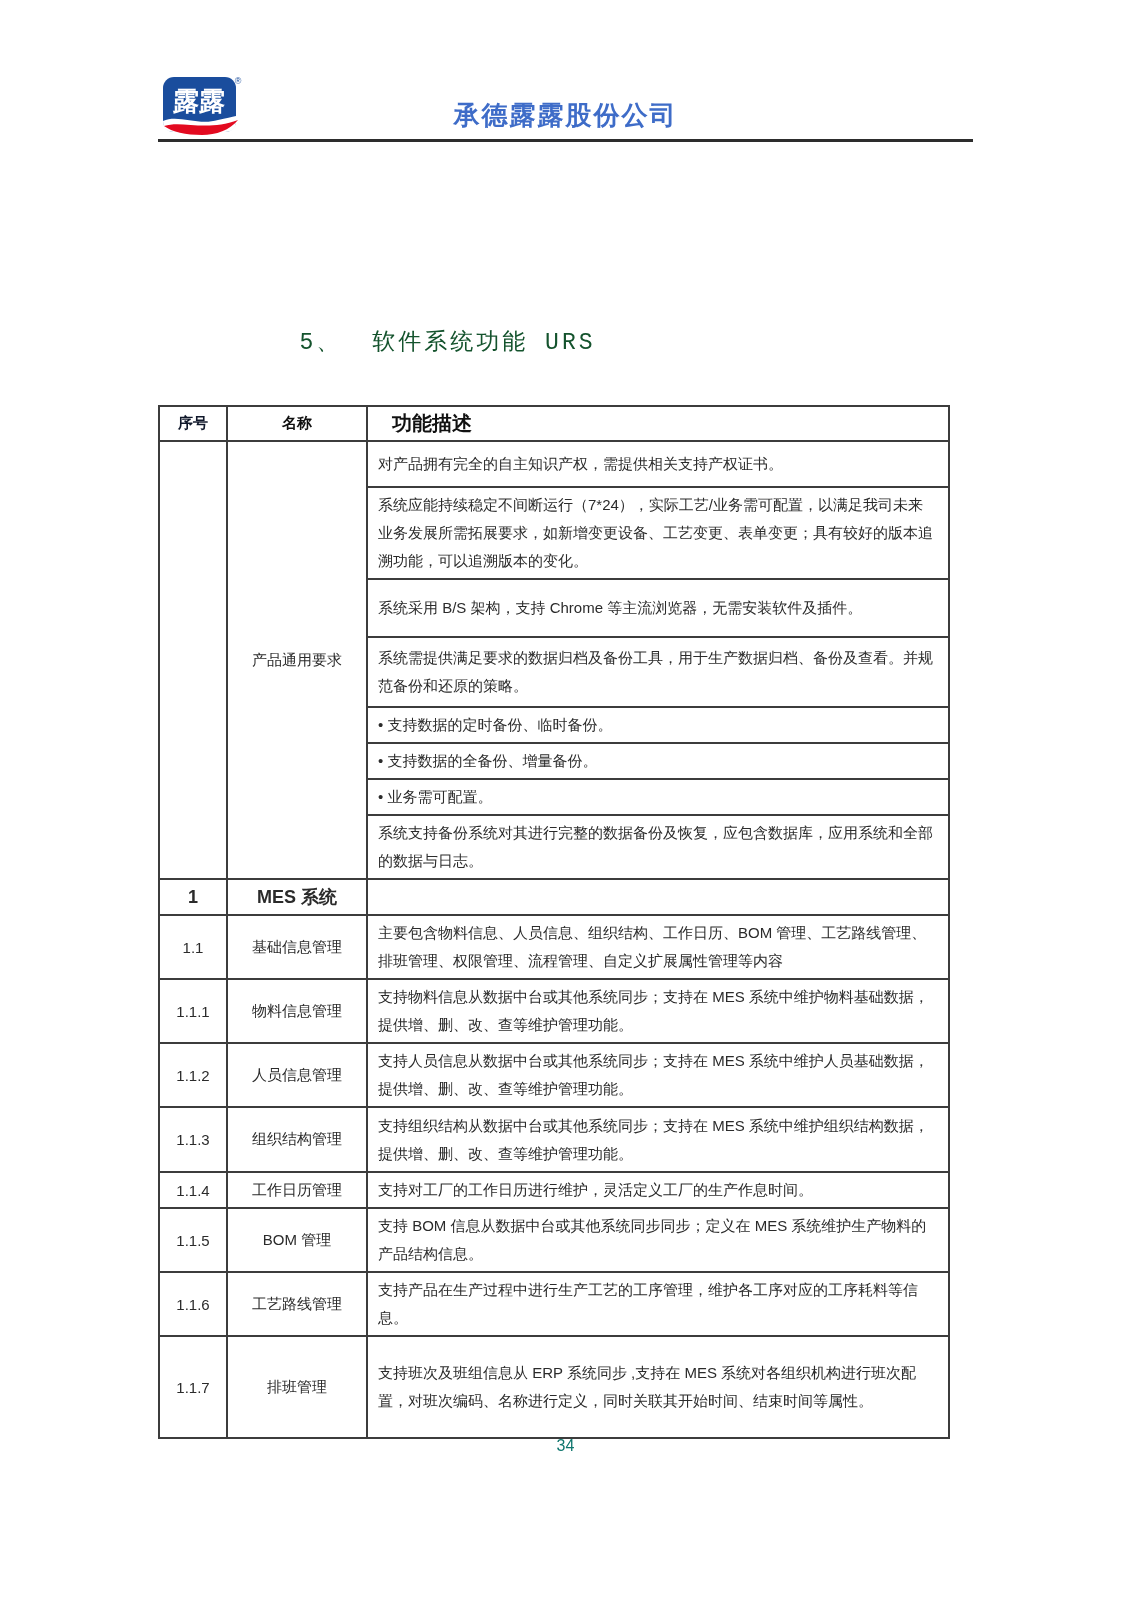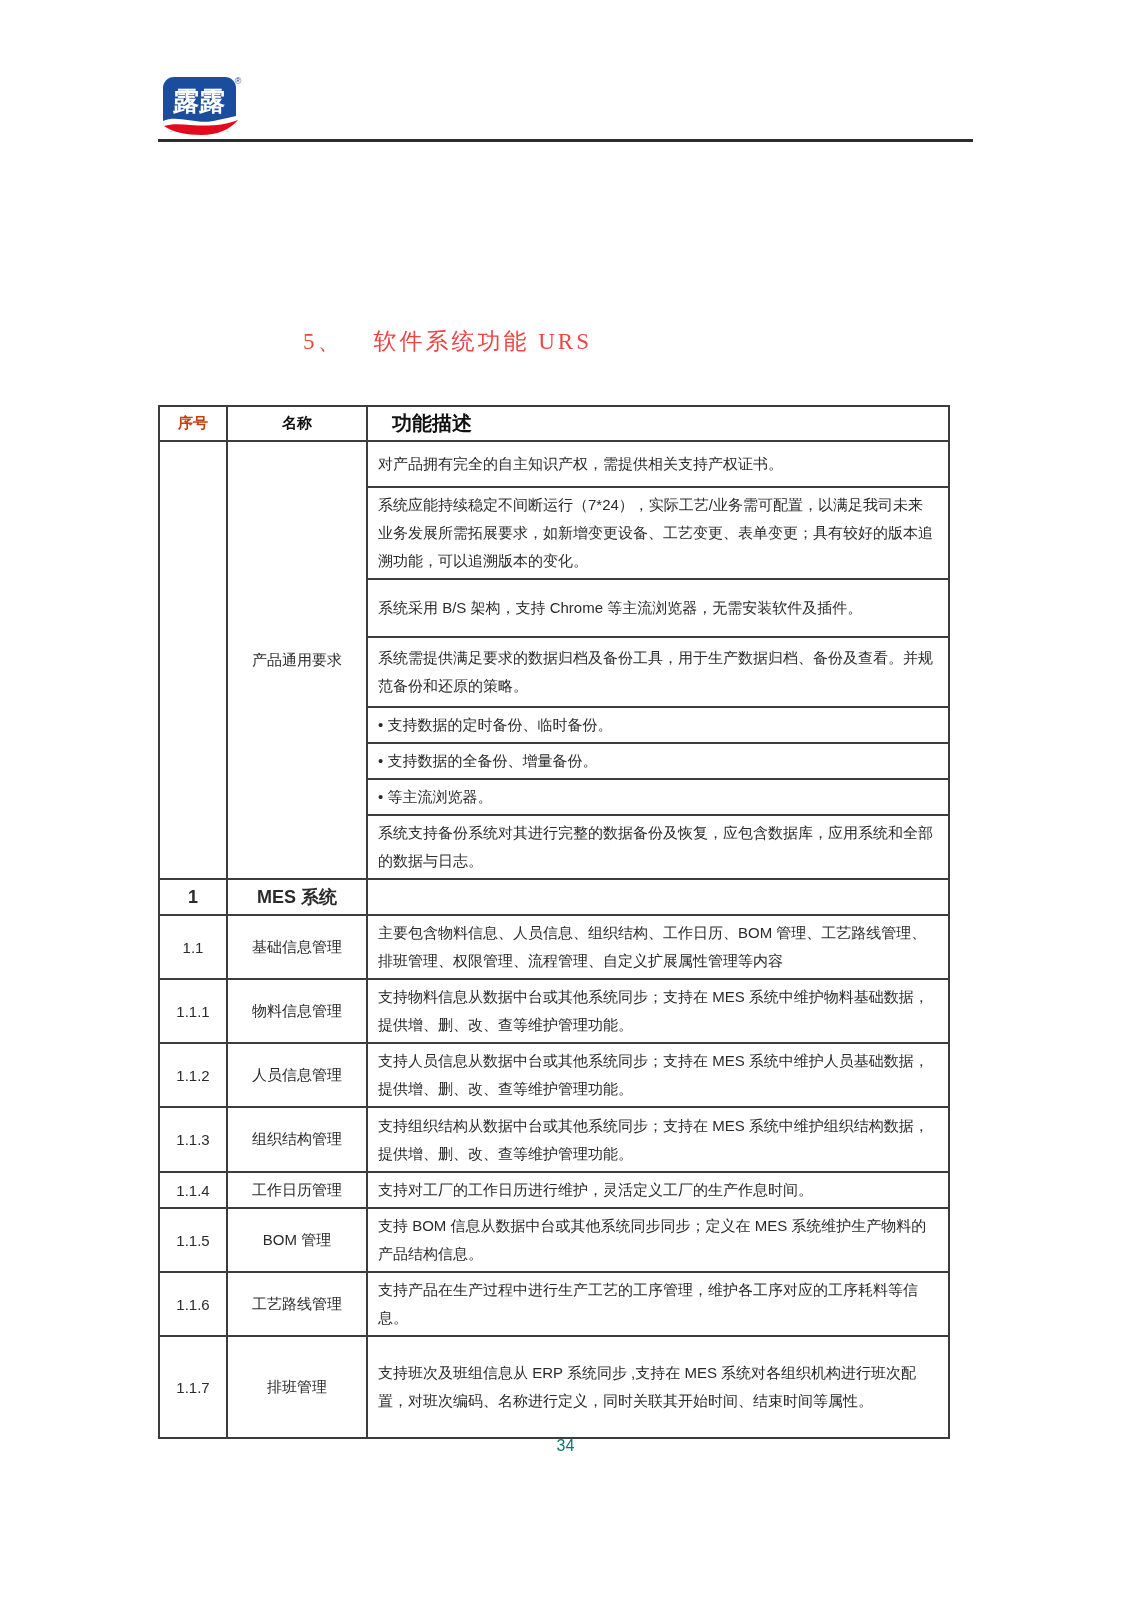--- a/index.html
+++ b/index.html
@@ -22,40 +22,40 @@
   }
   .header-rule {
     position: absolute; top: 139px; left: 158px; width: 815px; height: 3px;
     background: #2d2d2d;
   }
 
   
   .section-title {
     position: absolute; top: 326px; left: 0; width: 895px;
     text-align: center;
-    font-family: Liberation Serif, serif;
-    font-size: 23px; color: #ef4444; letter-spacing: 3px;
+    font-family: Liberation Mono, monospace;
+    font-size: 23px; color: #14532d; letter-spacing: 3px;
   }
   .section-title .sec-num { margin-right: 30px; }
 
   
   table.urs {
     position: absolute; left: 158px; top: 405px;
     width: 790px; border-collapse: collapse; table-layout: fixed;
     font-size: 15px; color: #2b2b2b;
   }
   table.urs col.c1 { width: 68px; }
   table.urs col.c2 { width: 140px; }
   table.urs col.c3 { width: 582px; }
   table.urs th, table.urs td {
     border: 2px solid #3c3c3c;
     vertical-align: middle;
     overflow: hidden;
   }
-  th.h-serial { font-size: 15px; font-weight: bold; text-align: center; color: #c2410c; }
+  th.h-serial { font-size: 15px; font-weight: bold; text-align: center; color: #0f172a; }
   th.h-name   { font-size: 15px; font-weight: bold; text-align: center; color: #111; }
   th.h-desc   { font-size: 20px; font-weight: bold; text-align: left; padding-left: 24px; color: #111; }
   td.c-serial { text-align: center; font-size: 15px; }
   td.c-name   { text-align: center; font-size: 15px; }
   td.c-desc   { text-align: left; padding: 3px 10px; line-height: 28px; }
   tr.mes-row td { font-weight: bold; }
   tr.mes-row td.c-serial { font-size: 18px; }
   tr.mes-row td.c-name   { font-size: 18px; }
 
   
@@ -70,20 +70,21 @@
 <div class="doc-header">
   <div class="logo">
     <svg width="82" height="68" viewBox="0 0 82 68">
       <rect x="1" y="3" width="73" height="55" rx="11" fill="#1a4d9d"></rect>
       <text x="37" y="36" text-anchor="middle" font-size="26" font-weight="bold" fill="#ffffff">露露</text>
       <path d="M1 47 C 16 40, 36 52, 56 46 C 64 44, 70 43, 74 42 L 74 47 Q 74 58 63 58 L 12 58 Q 1 58 1 47 Z" fill="#ffffff"></path>
       <path d="M2 52 C 20 46, 44 58, 76 46 C 68 56, 54 61, 40 61 C 24 61, 10 58, 2 52 Z" fill="#e30a20"></path>
       <text x="76" y="10" text-anchor="middle" font-size="9" fill="#1a4d9d">®</text>
     </svg>
   </div>
+  <div class="company-title">承德露露股份公司</div>
   <div class="header-rule"></div>
 </div>
 
 <div class="section-title">
   <span class="sec-num">5、</span><span>软件系统功能 URS</span>
 </div>
 
 <table class="urs">
   <colgroup>
       <col class="c1">
@@ -112,21 +113,21 @@
   <tr style="height:70px">
     <td class="c-desc">系统需提供满足要求的数据归档及备份工具，用于生产数据归档、备份及查看。并规范备份和还原的策略。</td>
   </tr>
   <tr style="height:32px">
     <td class="c-desc">• 支持数据的定时备份、临时备份。</td>
   </tr>
   <tr style="height:33px">
     <td class="c-desc">• 支持数据的全备份、增量备份。</td>
   </tr>
   <tr style="height:32px">
-    <td class="c-desc">• 等主流浏览器。</td>
+    <td class="c-desc">• 业务需可配置。</td>
   </tr>
   <tr style="height:62px">
     <td class="c-desc">系统支持备份系统对其进行完整的数据备份及恢复，应包含数据库，应用系统和全部的数据与日志。</td>
   </tr>
 
   <tr class="mes-row" style="height:36px">
     <td class="c-serial">1</td>
     <td class="c-name">MES 系统</td>
     <td class="c-desc"></td>
   </tr>

